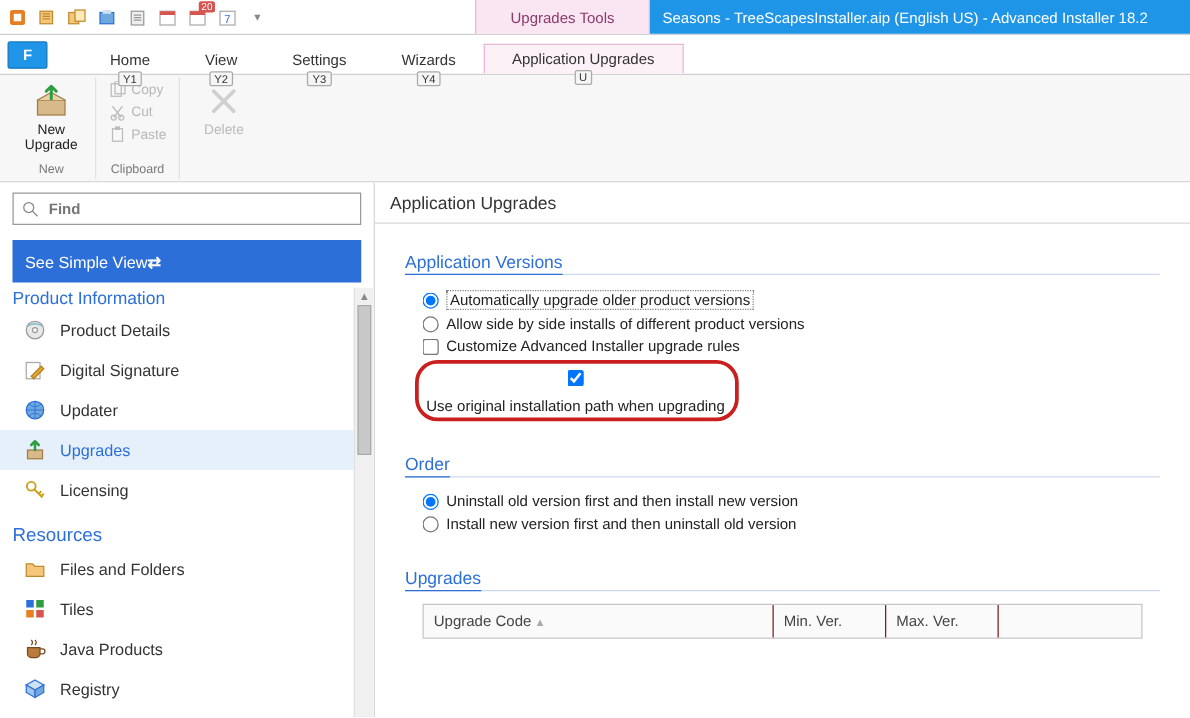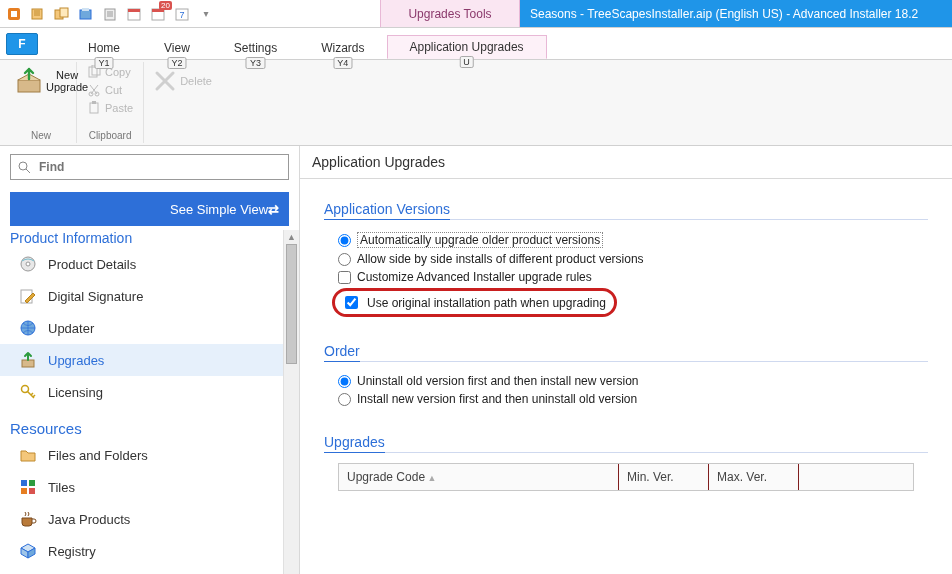--- a/index.html
+++ b/index.html
@@ -14,49 +14,49 @@
   .tabsrow { height:32px; display:flex; align-items:flex-end; padding-left:6px; gap:0; border-bottom:1px solid #d0d0d0; background:#fff;}
   .filebtn { width:32px; height:22px; background:#1f95e8; color:#fff; border:1px solid #1678bd; display:flex;align-items:center;justify-content:center; font-weight:bold; border-radius:2px; margin-right:28px; margin-bottom:4px; font-size:12px;}
   .rtab { position:relative; padding:4px 22px 4px 22px; font-size:12px; color:#333; }
   .rtab .key { position:absolute; left:50%; transform:translateX(-50%); bottom:-10px; font-size:9px; border:1px solid #aaa; background:#f5f5f5; padding:0 3px; border-radius:2px;}
   .rtab.active { background:#fdf1f8; border:1px solid #e8b8d6; border-bottom:1px solid #fdf1f8; color:#333;}
   .rtab.active .key{ bottom:-10px;}
   
   .ribbon { height:86px; background:#f7f7f7; border-bottom:1px solid #d0d0d0; display:flex; align-items:stretch; padding:2px 6px;}
   .rgroup { display:flex; flex-direction:column; align-items:center; justify-content:space-between; padding:2px 8px; border-right:1px solid #e2e2e2;}
   .rgroup .gbody { display:flex; align-items:center; gap:6px;}
-  .vbtn { display:flex; flex-direction:row; align-items:center; gap:2px; width:54px; padding-top:2px;}
+  .vbtn { display:flex; flex-direction:column; align-items:center; gap:2px; width:54px; padding-top:2px;}
   .vbtn .bigicon { width:30px;height:30px; display:flex;align-items:center;justify-content:center;}
   .smallbtn { display:flex; align-items:center; gap:4px; color:#888; font-size:11px; padding:1px 2px;}
   .smallbtn.disabled { color:#b8b8b8;}
   .glabel { font-size:10px; color:#777; padding-top:2px;}
   
   .main { display:flex; height:calc(574px - 28px - 32px - 86px);}
   .leftpane { width:300px; border-right:1px solid #d8d8d8; background:#fff; display:flex; flex-direction:column;}
   .find { margin:8px 10px; border:1px solid #999; height:26px; display:flex; align-items:center; padding:0 6px; gap:6px;}
   .find input { border:none; outline:none; flex:1; font-size:12px; color:#666;font-weight:bold;}
-  .simpleview { margin:4px 10px; height:34px; background:#2d6fd8; color:#fff; display:flex; align-items:center; justify-content:flex-end; padding:0 10px; font-size:13px;}
+  .simpleview { margin:4px 10px; height:34px; background:#2d6fd8; color:#fff; display:flex; align-items:center; justify-content:flex-start; padding:0 10px; font-size:13px;}
   .simpleview .arrows{ font-weight:bold;}
   .sechdr { padding:6px 10px 2px 10px; font-size:14px; color:#2d6fd8; overflow:hidden; white-space:nowrap;}
   .navitem { display:flex; align-items:center; gap:10px; padding:6px 12px 6px 18px; font-size:13px; color:#333;}
   .navitem.selected { background:#e6f0fb; color:#2d6fd8;}
   .navitem .nicon { width:20px;height:20px; display:flex;align-items:center;justify-content:center; font-size:15px;}
   .scrollbar { width:16px; background:#f0f0f0; border-left:1px solid #e0e0e0; }
   .leftbody { display:flex; flex:1; overflow:hidden;}
   .leftlist { flex:1; overflow:hidden;}
   
   .rightpane { flex:1; display:flex; flex-direction:column; background:#fff;}
   .pheader { padding:8px 12px; border-bottom:1px solid #d8d8d8; font-size:14px; color:#333;}
   .content { padding:14px 24px; overflow:auto; flex:1;}
   .grouplabel { color:#2d6fd8; font-size:14px; border-bottom:1px solid #2d6fd8; padding-bottom:2px; margin:8px 0 10px 0; display:inline-block; width:auto; }
   .groupline { border-bottom:1px solid #cfd9ef; margin-top:-11px; margin-bottom:10px;}
   .radio, .check { display:flex; align-items:center; gap:6px; padding:2px 0 2px 14px; font-size:12px;}
   .radio input, .check input { margin:0;}
   .dotted { border:1px dotted #888; padding:0 2px;}
-  .highlight-oval { border:3px solid #c91f1f; border-radius:18px; padding:2px 8px 2px 6px; display:inline-flex; align-items:center; gap:6px; margin-left:8px; margin-top:2px;}
+  .highlight-oval { border:3px solid #c91f1f; border-radius:18px; padding:2px 8px 2px 6px; display:inline-flex; align-items:center; gap:6px; margin-left:8px; margin-top:2px;flex-direction:column;}
   .tablehdr { display:flex; border:1px solid #c8c8c8; background:#fafafa; margin:10px 14px 0 14px;}
   .th { padding:6px 8px; font-size:12px; color:#444; border-right:1px solid #7f1d1d;}
   .th.sort::after{ content:" ▲"; color:#aaa; font-size:9px;}
   svg { display:block;}
 </style>
 </head>
 <body>
 
 <div class="titlebar">
   <div class="qat">

